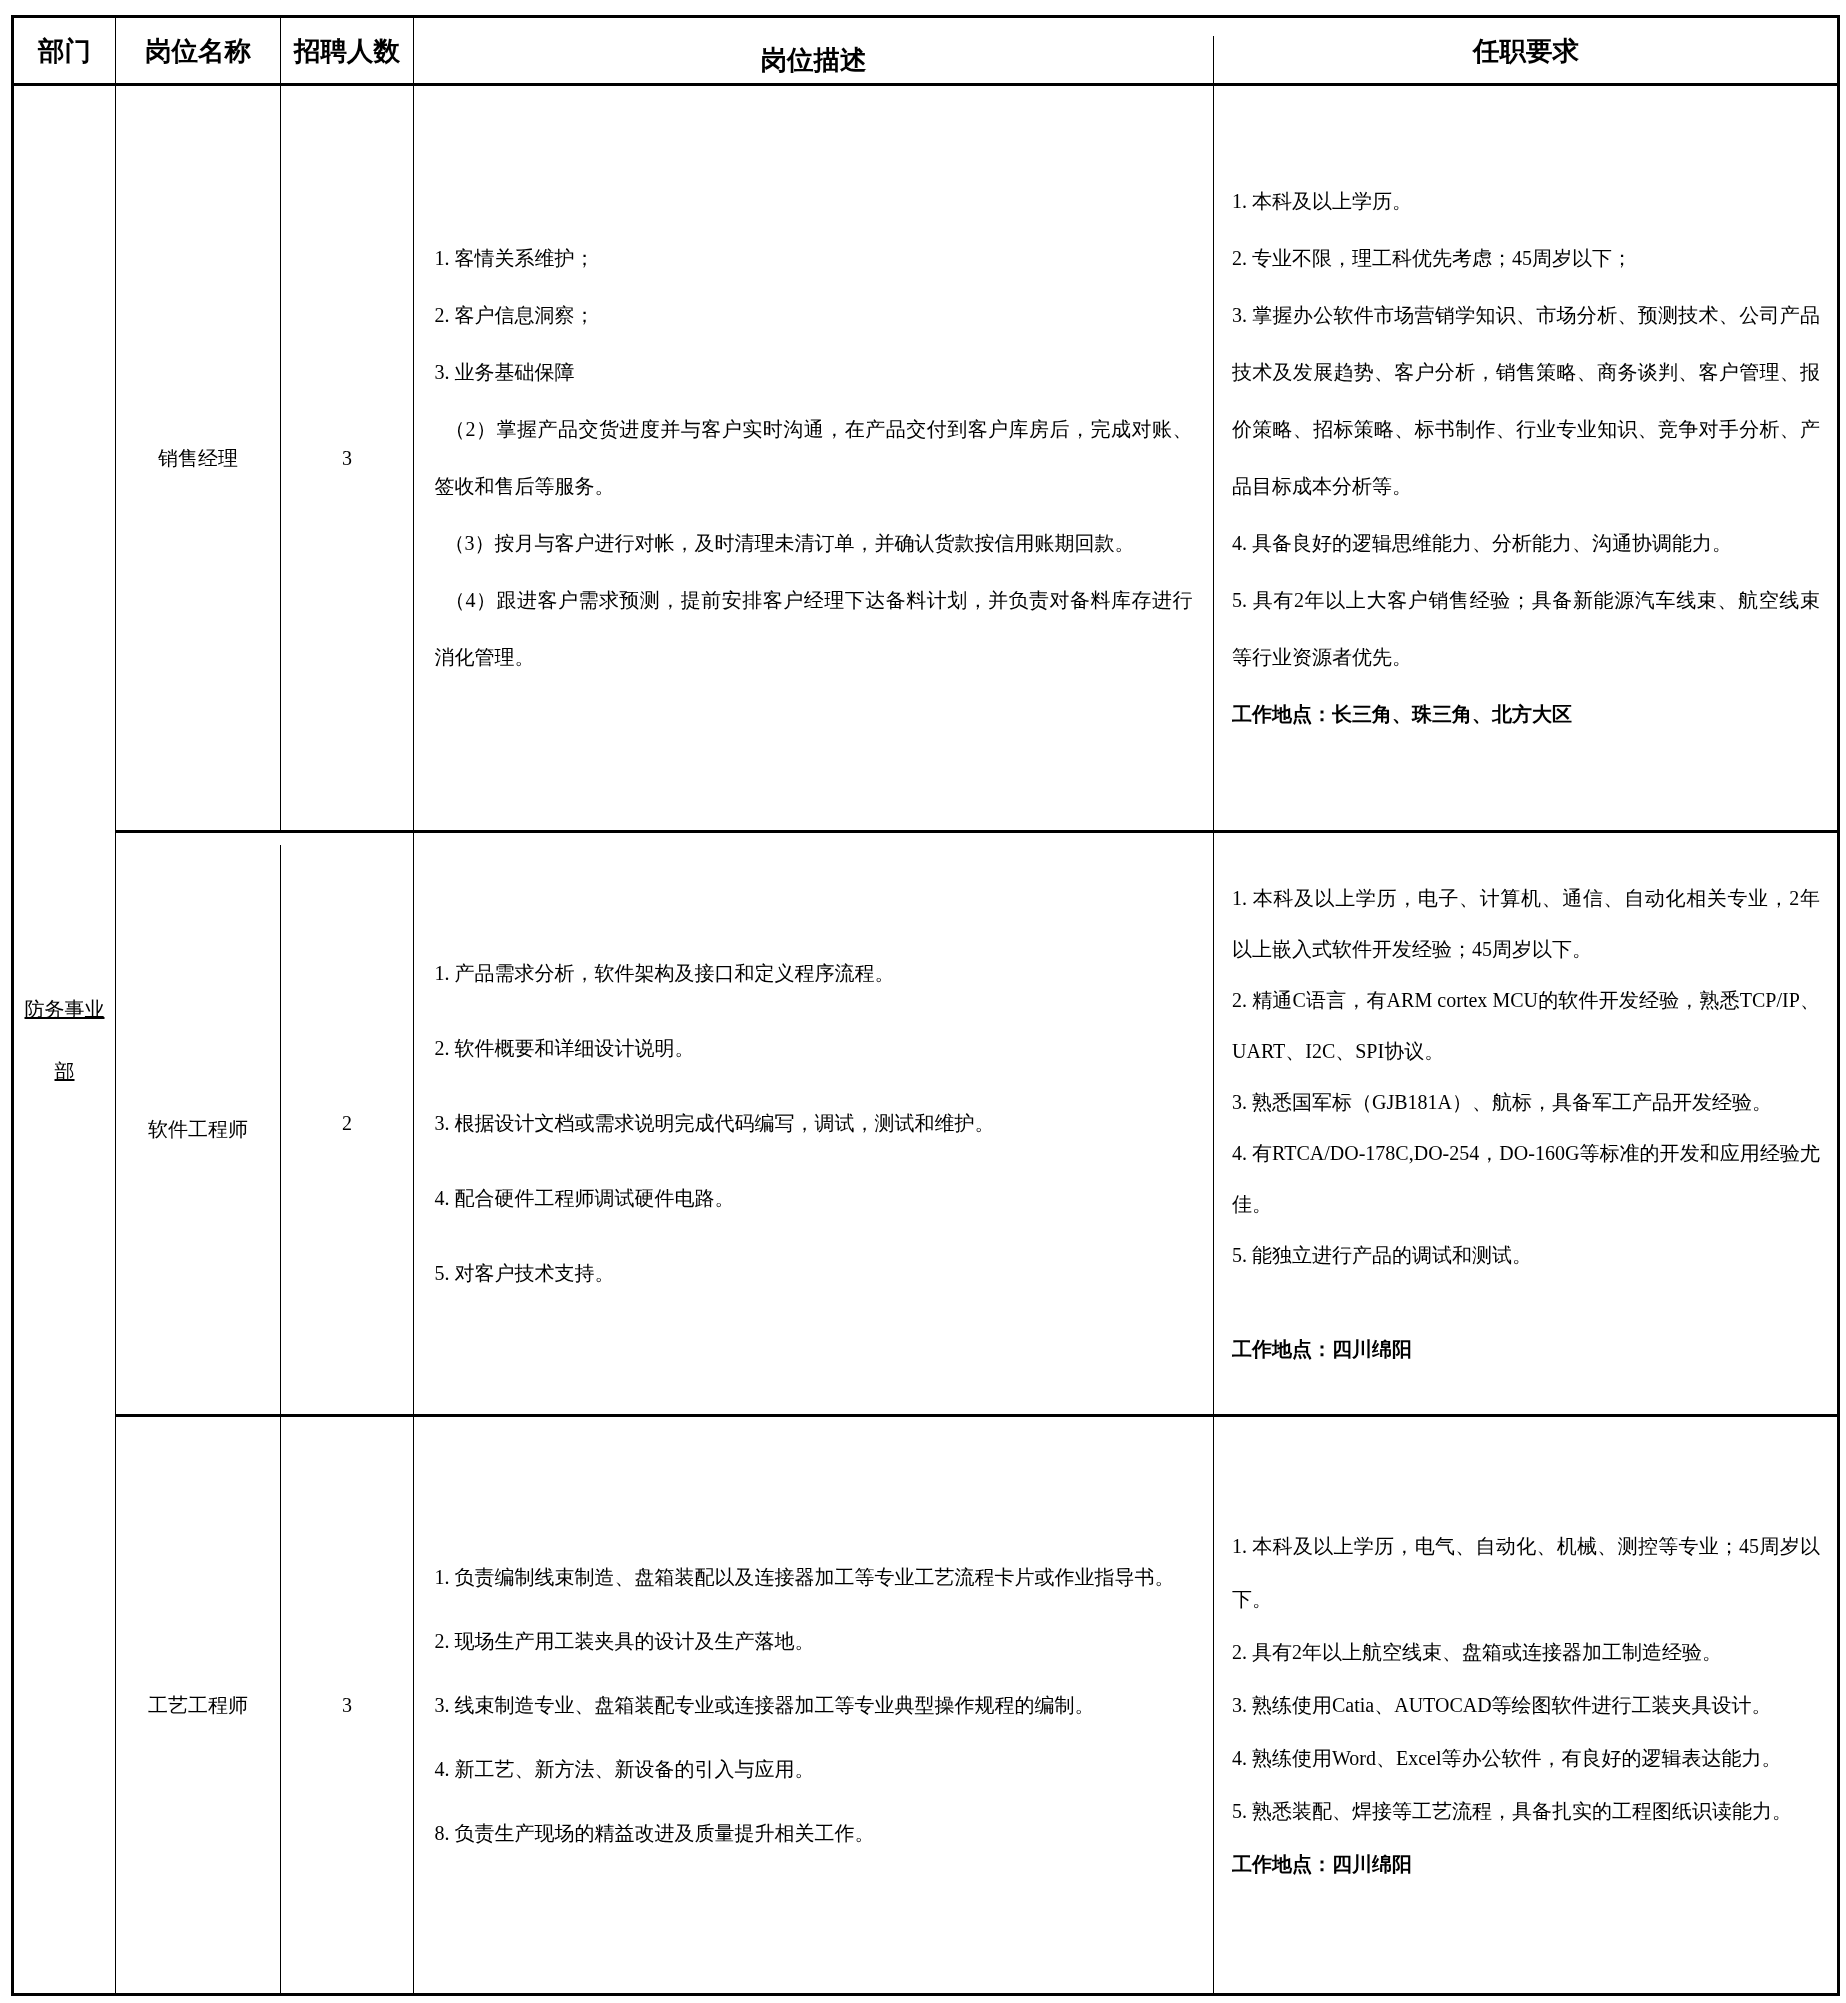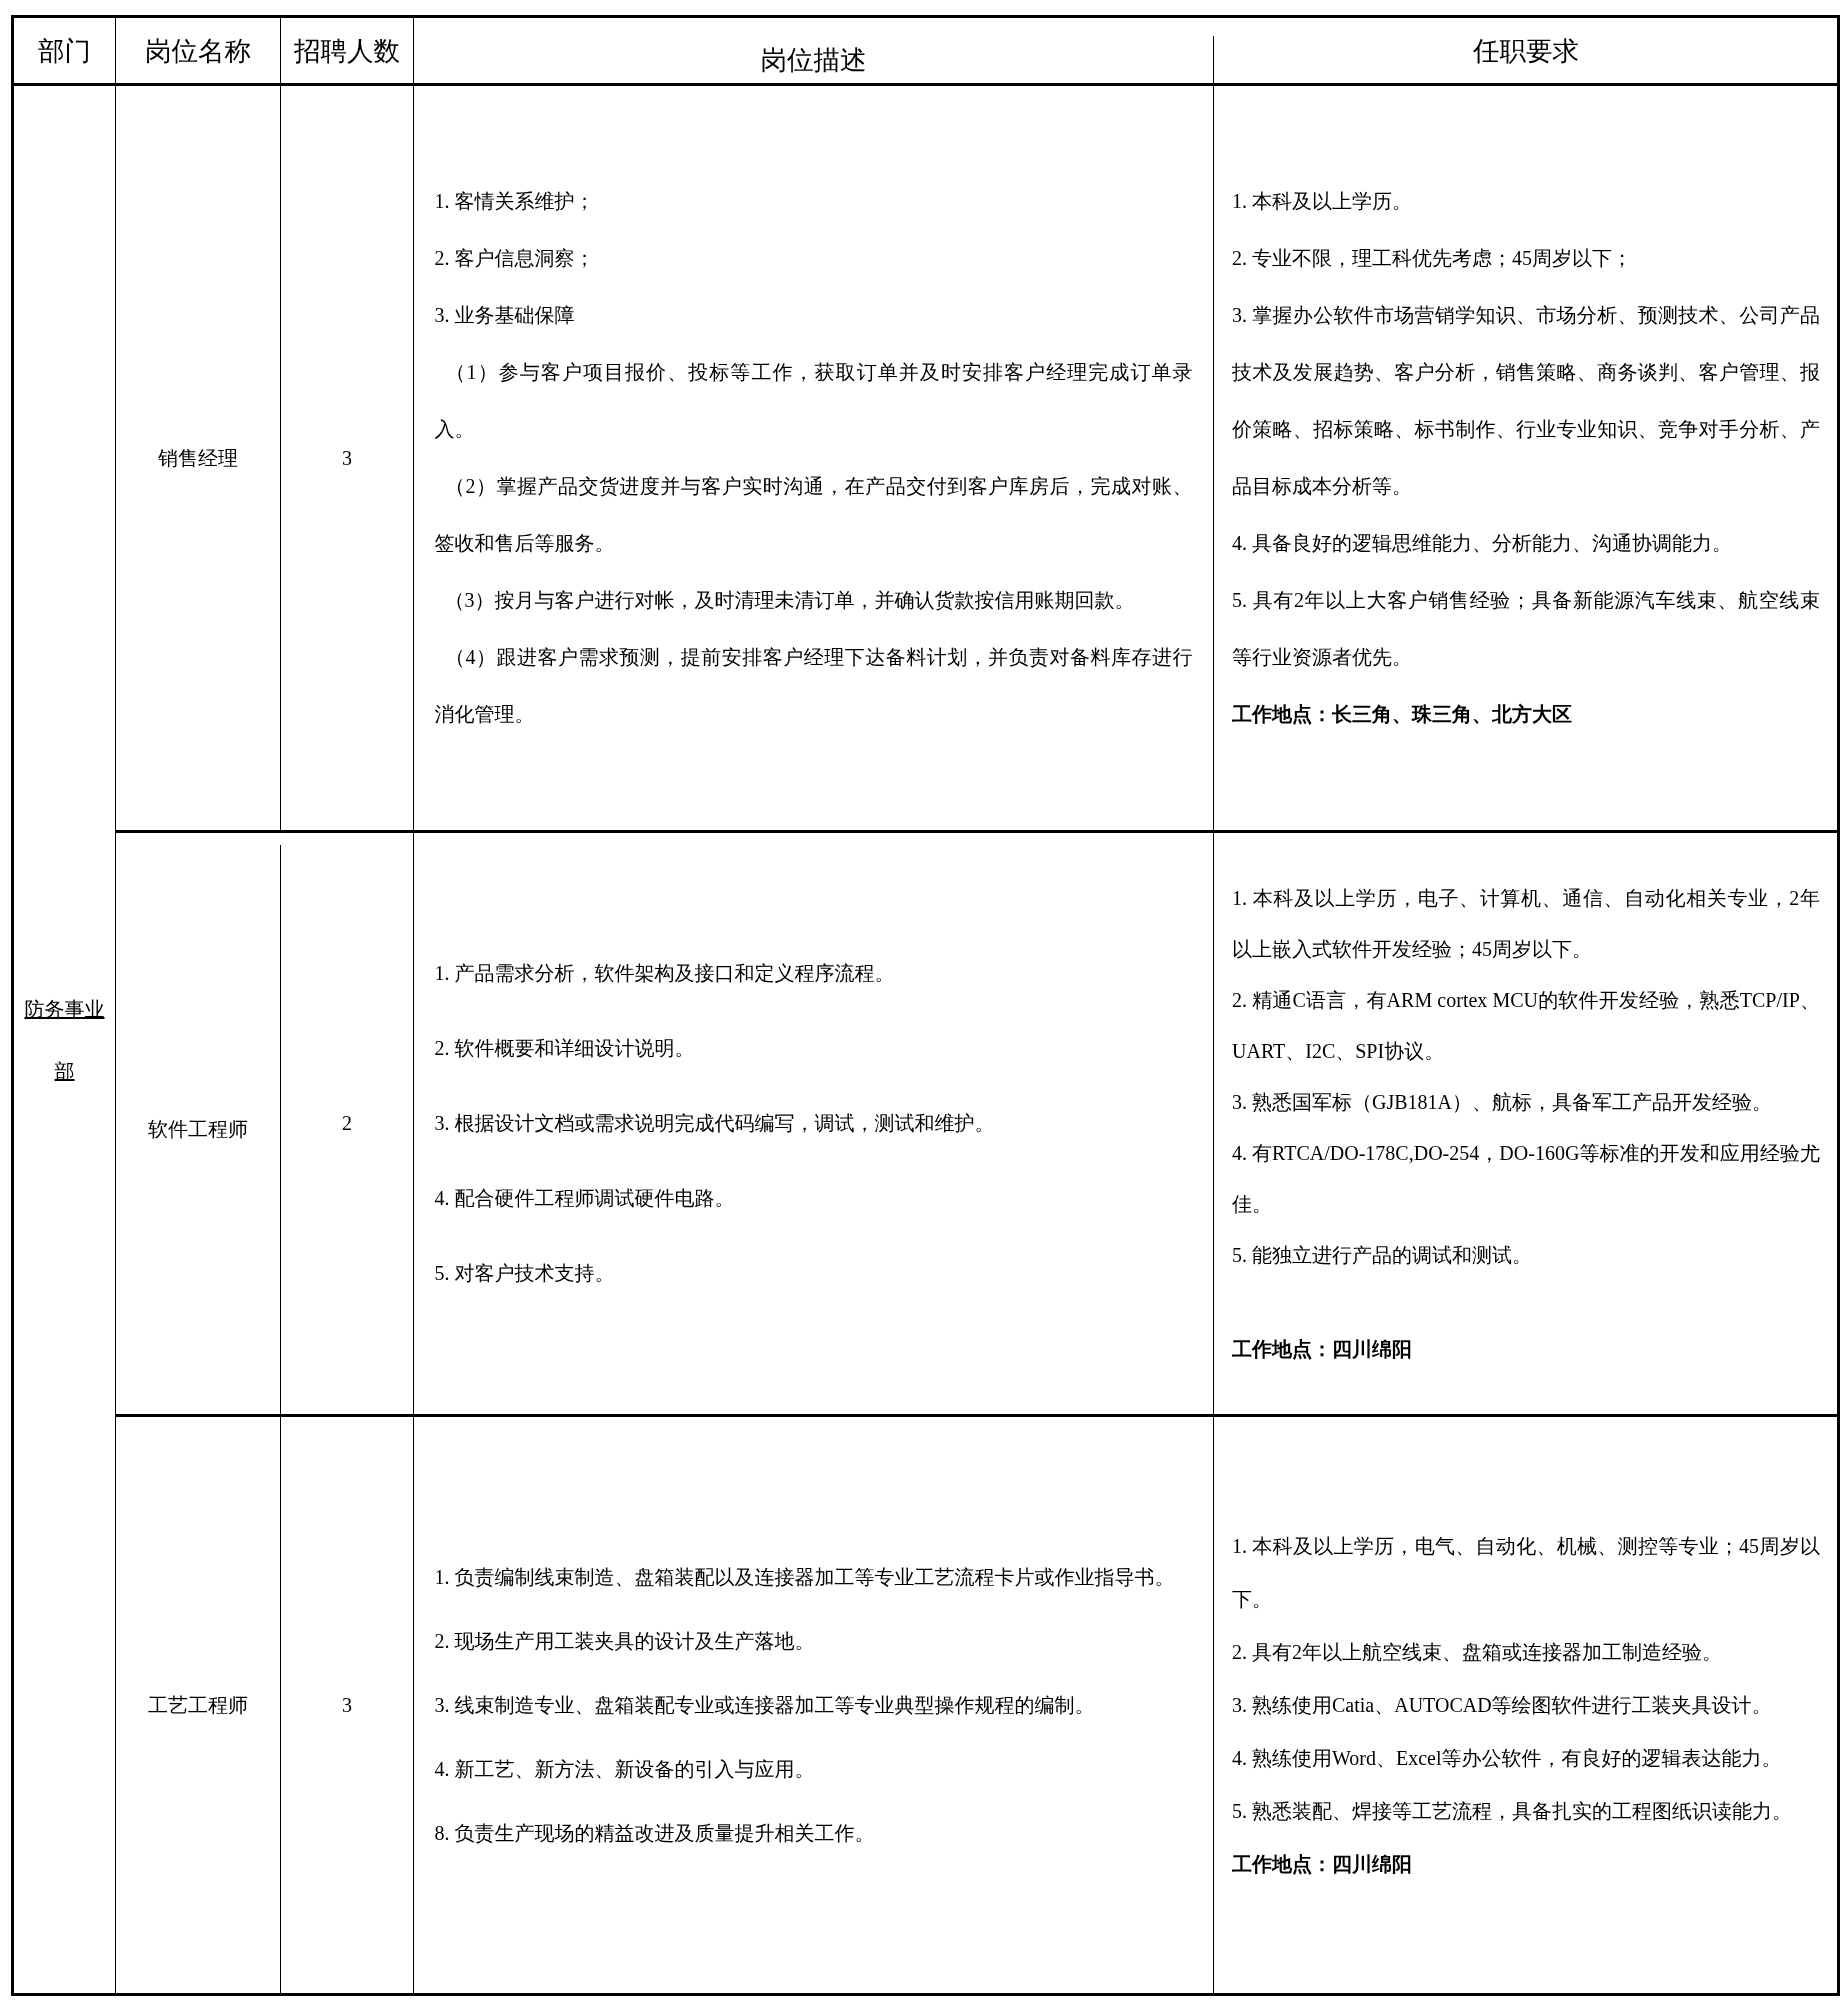--- a/index.html
+++ b/index.html
@@ -31,21 +31,21 @@
     flex-direction: column;
     justify-content: center;
     overflow: hidden;
     font-size: 20px;
   }
   .br { border-right: 1.7px solid #000000; }
   .bb { border-bottom: 3.4px solid #000000; }
 
   .head {
     align-items: center;
-    font-weight: normal;
+    font-weight: bold;
     font-size: 26.5px;
     text-align: center;
   }
 
   .center-cell {
     align-items: center;
     text-align: center;
   }
 
   .textcell {
@@ -113,21 +113,20 @@
         <span>销售经理</span>
       </div>
     <div class="cell r1c3 br bb center-cell">
         <span>3</span>
       </div>
     <div class="cell r1c4 br bb textcell lh-r1">
       <div>
           <p>1. 客情关系维护；</p>
           <p>2. 客户信息洞察；</p>
           <p>3. 业务基础保障</p>
-          <p> （1）参与客户项目报价、投标等工作，获取订单并及时安排客户经理完成订单录入。</p>
           <p> （2）掌握产品交货进度并与客户实时沟通，在产品交付到客户库房后，完成对账、签收和售后等服务。</p>
           <p> （3）按月与客户进行对帐，及时清理未清订单，并确认货款按信用账期回款。</p>
           <p> （4）跟进客户需求预测，提前安排客户经理下达备料计划，并负责对备料库存进行消化管理。</p>
         </div>
     </div>
     <div class="cell r1c5 bb textcell reqcell lh-r1">
       <div>
           <p>1. 本科及以上学历。</p>
           <p>2. 专业不限，理工科优先考虑；45周岁以下；</p>
           <p>3. 掌握办公软件市场营销学知识、市场分析、预测技术、公司产品技术及发展趋势、客户分析，销售策略、商务谈判、客户管理、报价策略、招标策略、标书制作、行业专业知识、竞争对手分析、产品目标成本分析等。</p>

